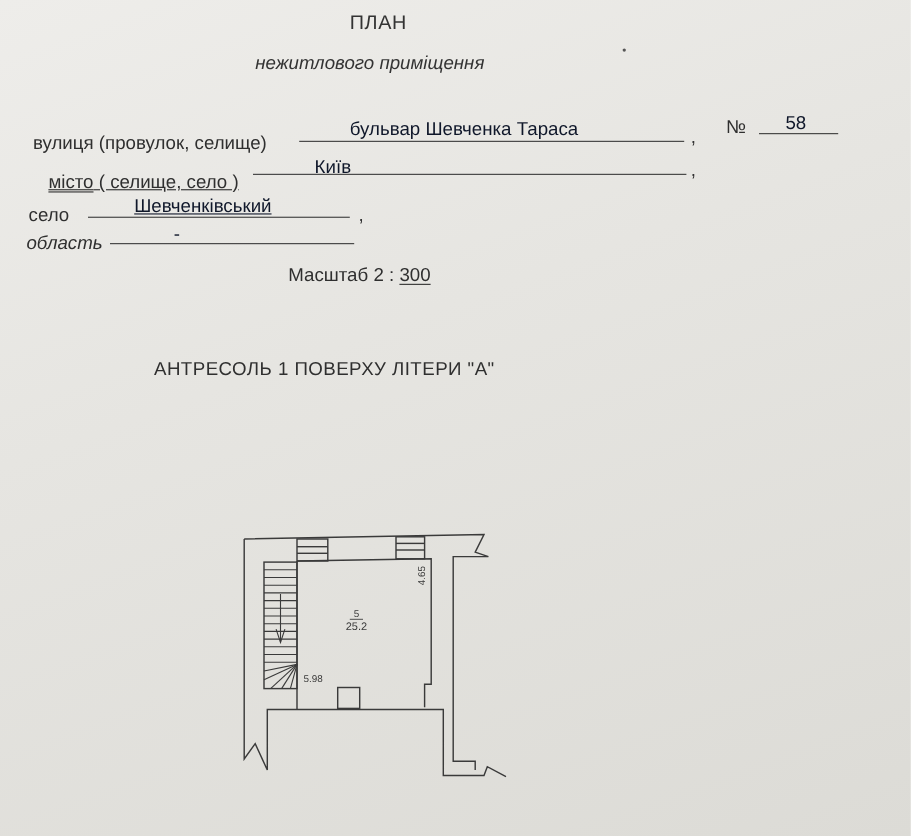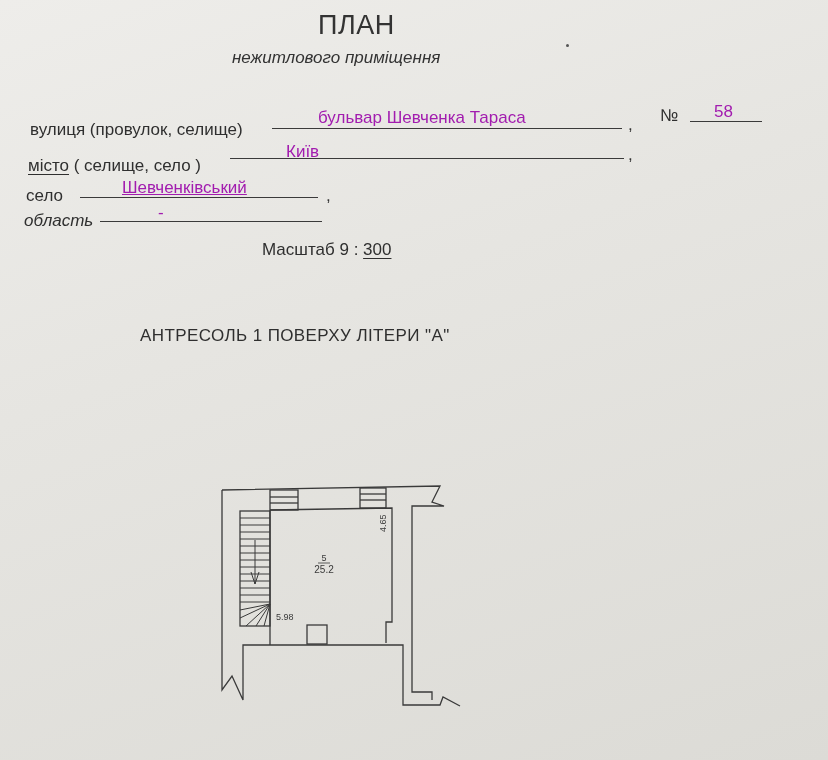--- a/index.html
+++ b/index.html
@@ -3,26 +3,26 @@
   <meta charset="utf-8">
   <style>
     html, body { margin: 0; padding: 0; }
     body {
       width: 828px; height: 760px; overflow: hidden; position: relative;
       background: linear-gradient(160deg, #eeedea 0%, #e6e5e1 40%, #dcdbd6 100%);
       font-family: "Liberation Sans", "DejaVu Sans", sans-serif;
       color: #2e2e2e;
     }
     .abs { position: absolute; white-space: nowrap; }
-    .title { left: 318px; top: 10px; font-size: 27px; letter-spacing: 0.5px; color: #333; }
+    .title { left: 318px; top: 10px; font-size: 18px; letter-spacing: 0.5px; color: #333; }
     .subtitle { left: 232px; top: 48px; font-size: 17px; color: #333; font-style: italic; }
     .dot { left: 566px; top: 44px; width: 3px; height: 3px; border-radius: 50%; background: #555; }
     .label { font-size: 17px; color: #2f2f2f; }
     .line { position: absolute; border-bottom: 1.3px solid #3a3a3a; }
-    .value { font-size: 17px; color: #a21caf; }
+    .value { font-size: 17px; color: #0f172a; }
     .comma { font-size: 17px; color: #333; }
     .heading { left: 140px; top: 326px; font-size: 17px; letter-spacing: 0.4px; color: #2f2f2f; }
     .scale { left: 262px; top: 240px; font-size: 17px; }
     svg.plan { position: absolute; left: 0; top: 0; }
     .underline { text-decoration: underline; text-underline-offset: 3px; }
   </style>
 </head>
 <body>
 
 <div class="abs title">ПЛАН</div>
@@ -30,38 +30,38 @@
 <div class="abs dot"></div>
 
 <div class="abs label" style="left:30px; top:120px;">вулиця (провулок, селище)</div>
 <div class="line" style="left:272px; top:128px; width:350px;"></div>
 <div class="abs value" style="left:318px; top:108px;">бульвар Шевченка Тараса</div>
 <div class="abs comma" style="left:628px; top:115px;">,</div>
 <div class="abs label" style="left:660px; top:106px;">№</div>
 <div class="line" style="left:690px; top:121px; width:72px;"></div>
 <div class="abs value" style="left:714px; top:102px;text-align:right;">58</div>
 
-<div class="abs label" style="left:28px; top:156px;">
+<div class="abs label" style="left:44px; top:156px;text-decoration:underline;">
   <span class="underline">місто</span><span> ( селище, село )</span>
 </div>
 <div class="line" style="left:230px; top:158px; width:394px;"></div>
 <div class="abs value" style="left:286px; top:142px;">Київ</div>
 <div class="abs comma" style="left:628px; top:145px;">,</div>
 
 <div class="abs label" style="left:26px; top:186px;">село</div>
 <div class="line" style="left:80px; top:197px; width:238px;"></div>
 <div class="abs value" style="left:122px; top:178px;text-decoration:underline;">Шевченківський</div>
 <div class="abs comma" style="left:326px; top:186px;">,</div>
 
 <div class="abs label" style="left:24px; top:211px;font-style:italic;">область</div>
 <div class="line" style="left:100px; top:221px; width:222px;"></div>
 <div class="abs value" style="left:158px; top:203px;">-</div>
 
 <div class="abs label scale">
-  <span>Масштаб  9 :</span>
+  <span>Масштаб  2 :</span>
   <span class="underline">300</span>
 </div>
 
 <div class="abs heading">АНТРЕСОЛЬ  1 ПОВЕРХУ  ЛІТЕРИ "А"</div>
 
 <svg class="plan" width="828" height="760" viewBox="0 0 828 760">
   <g fill="none" stroke="#3a3a3a" stroke-width="1.3">
 
     <path d="M222,490 L222,690 L232,676 L243,700 L243,645 L403,645 L403,705 L440,705 L443,697 L460,706"></path>
 

